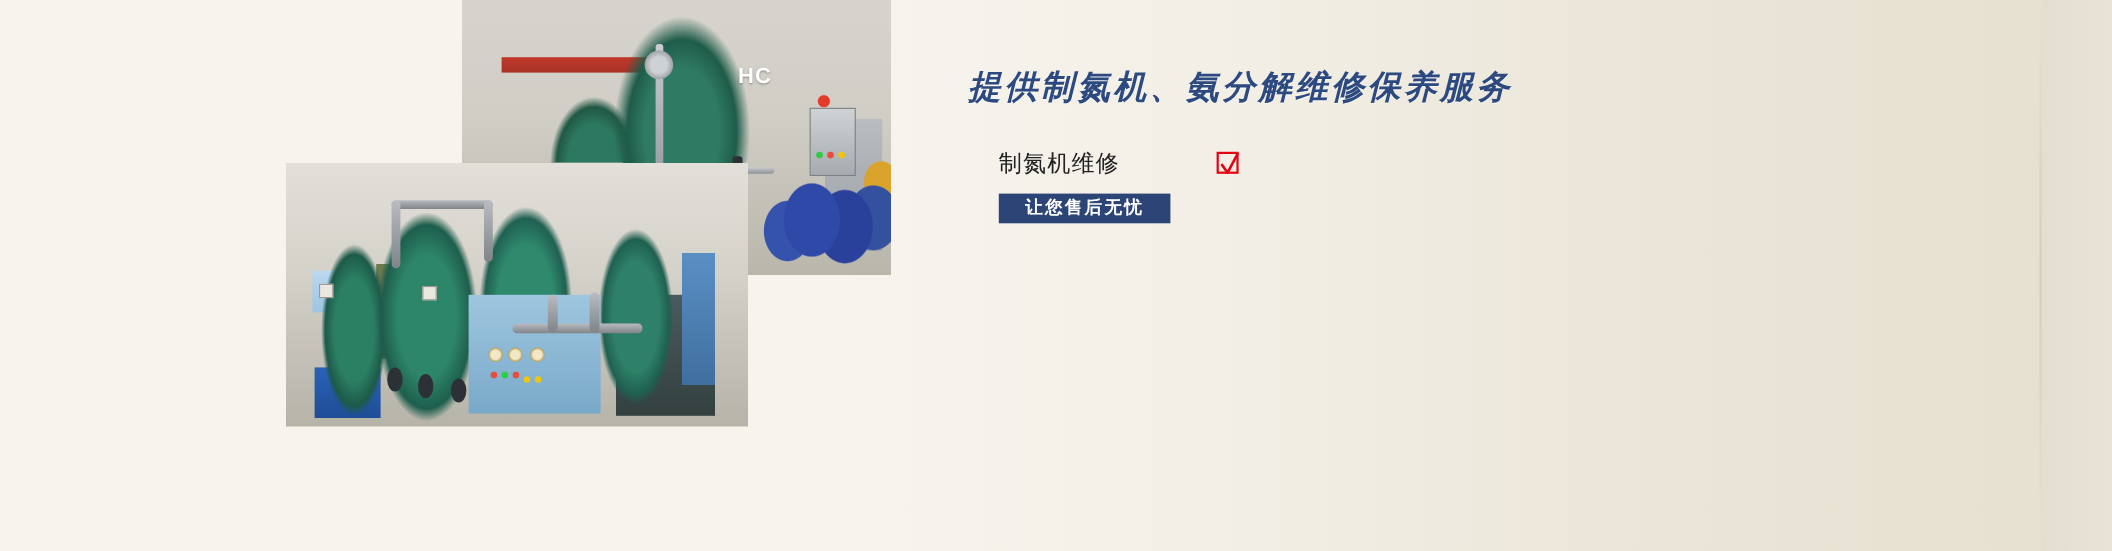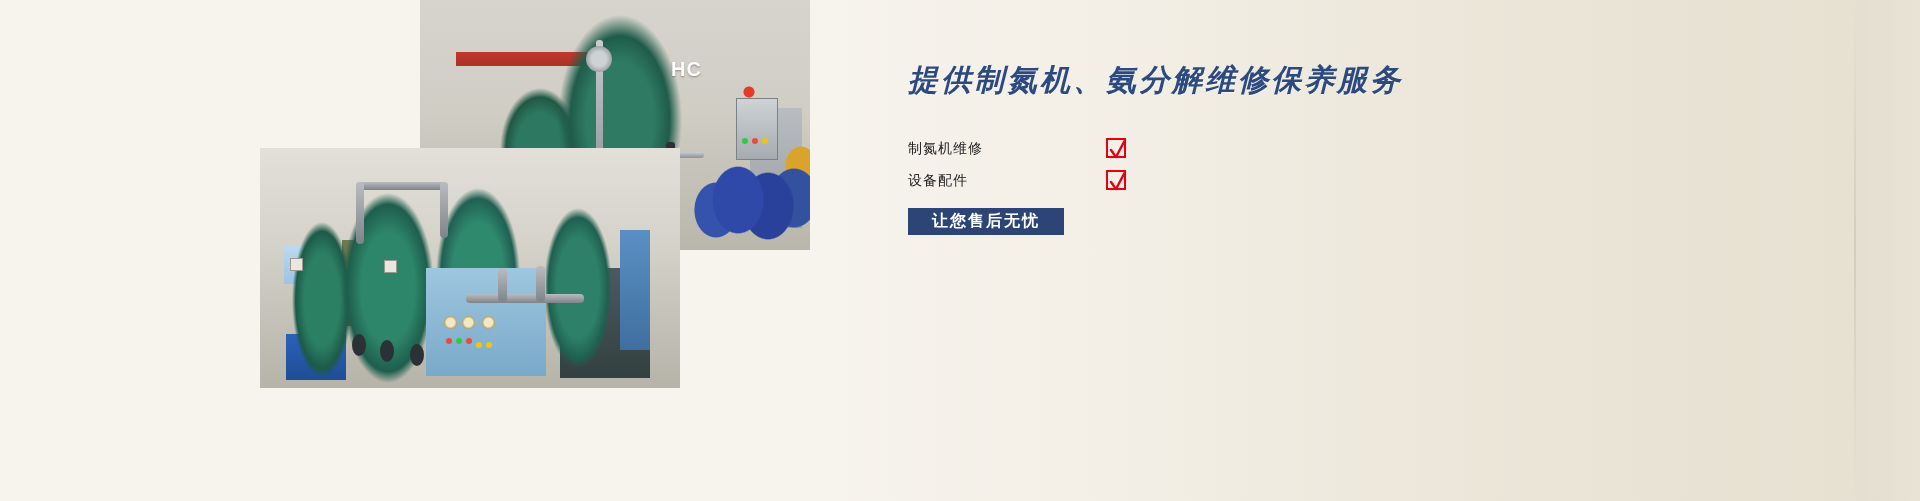--- a/index.html
+++ b/index.html
@@ -151,34 +151,33 @@
   #headline {
     color:#2c4a80;
     font-size:30px;
     font-weight:700;
     letter-spacing:3px;
     line-height:1.2;
     font-family:"DejaVu Sans", sans-serif;
     font-style:italic;
     white-space:nowrap;
     text-shadow:0 1px 0 rgba(255,255,255,.6);
-    margin-left:28px;
   }
 
   #service-list { margin-top:34px; }
   .service-row {
     display:flex;
     align-items:center;
     height:32px;
     margin-bottom:0px;
   }
   .service-label {
     width:180px;
     margin-left:28px;
-    font-size:14px;
+    font-size:21px;
     color:#222222;
     letter-spacing:1px;
     font-family:"DejaVu Sans", sans-serif;
     line-height:32px;
   }
   .check-box {
     width:20px; height:20px;
     border:2px solid #e60012;
     position:relative;
     margin-left:18px;
@@ -261,28 +260,20 @@
         <span class="service-label">制氮机维修</span>
         <span class="check-box">
           <svg width="18" height="22" viewBox="0 0 18 22" aria-hidden="true">
             <path d="M2 11 L7 18 L16 1" stroke="#e60012" stroke-width="2.4" fill="none" stroke-linecap="round" stroke-linejoin="round"></path>
           </svg>
         </span>
       </div>
 
 
 
-      <div class="service-row">
-        <span class="service-label">设备配件</span>
-        <span class="check-box">
-          <svg width="18" height="22" viewBox="0 0 18 22" aria-hidden="true">
-            <path d="M2 11 L7 18 L16 1" stroke="#e60012" stroke-width="2.4" fill="none" stroke-linecap="round" stroke-linejoin="round"></path>
-          </svg>
-        </span>
-      </div>
 
     </div>
 
     <div id="cta-button">让您售后无忧</div>
 
   </div>
 
 </div>
 
 </body></html>

